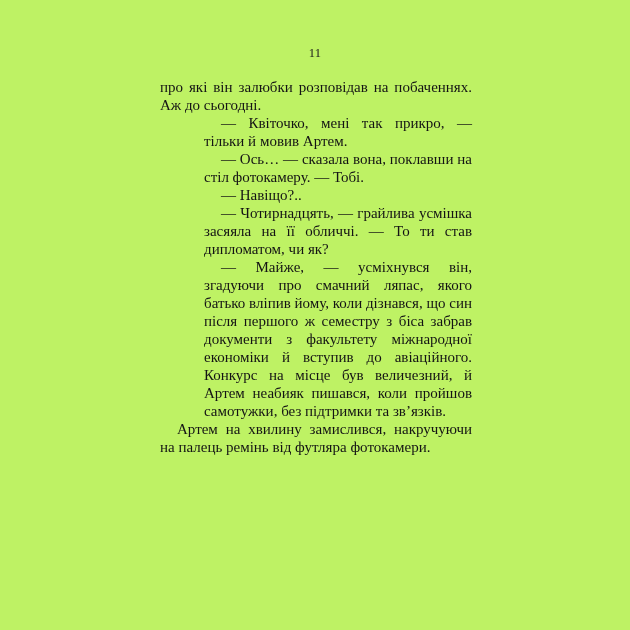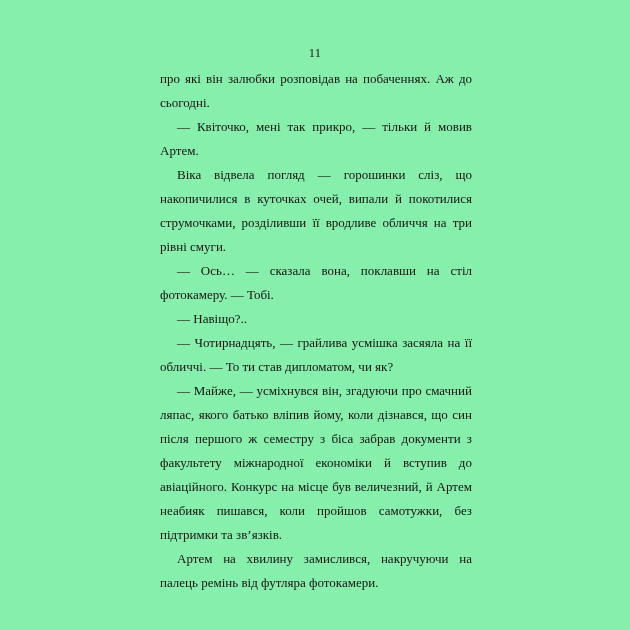--- a/index.html
+++ b/index.html
@@ -13,63 +13,63 @@
     font-family: "Liberation Serif", serif;
     color: #000000;
     overflow: hidden;
   }
   .page {
     position: relative;
     width: 630px;
     height: 630px;
     box-sizing: border-box;
     padding: 44px 0 0 0;
-    background: #86efac;
+    background: #bef264;
   }
   .page-number {
     position: absolute;
     top: 46px;
     left: 0;
     right: 0;
     text-align: center;
     font-size: 12.5px;
     color: #1a1a1a;
     letter-spacing: 0.2px;
   }
   .text-column {
     position: absolute;
-    top: 67px;
+    top: 78px;
     left: 160px;
     width: 312px;
-    font-size: 13px;
-    line-height: 24px;
+    font-size: 15px;
+    line-height: 18px;
     text-align: justify;
     text-justify: inter-word;
     color: #141414;
     hyphens: manual;
   }
   .text-column p {
     margin: 0;
     text-indent: 0;
   }
   .text-column p.indent {
     text-indent: 17px;
   }
   .text-column p.dash {
     text-indent: 17px;
+    margin-left: 44px;
   }
 </style>
 </head>
 <body>
 
 <div class="page">
   <div class="page-number">11</div>
   <div class="text-column">
     <p class="">про які він залюбки розповідав на побаченнях. Аж до сьогодні.</p>
     <p class="dash">— Квіточко, мені так прикро, — тільки й мовив Артем.</p>
-    <p class="indent">Віка відвела погляд — горошинки сліз, що накопичилися в куточках очей, випали й покотилися струмочками, розділивши її вродливе обличчя на три рівні смуги.</p>
     <p class="dash">— Ось… — сказала вона, поклавши на стіл фотокамеру. — Тобі.</p>
     <p class="dash">— Навіщо?..</p>
     <p class="dash">— Чотирнадцять, — грайлива усмішка засяяла на її обличчі. — То ти став дипломатом, чи як?</p>
     <p class="dash">— Майже, — усміхнувся він, згадуючи про смачний ляпас, якого батько вліпив йому, коли дізнався, що син після першого ж семестру з біса забрав документи з факультету міжнародної економіки й вступив до авіаційного. Конкурс на місце був величезний, й Артем неабияк пишався, коли пройшов самотужки, без підтримки та зв’язків.</p>
     <p class="indent">Артем на хвилину замислився, накручуючи на палець ремінь від футляра фотокамери.</p>
   </div>
 </div>
 
 </body></html>

